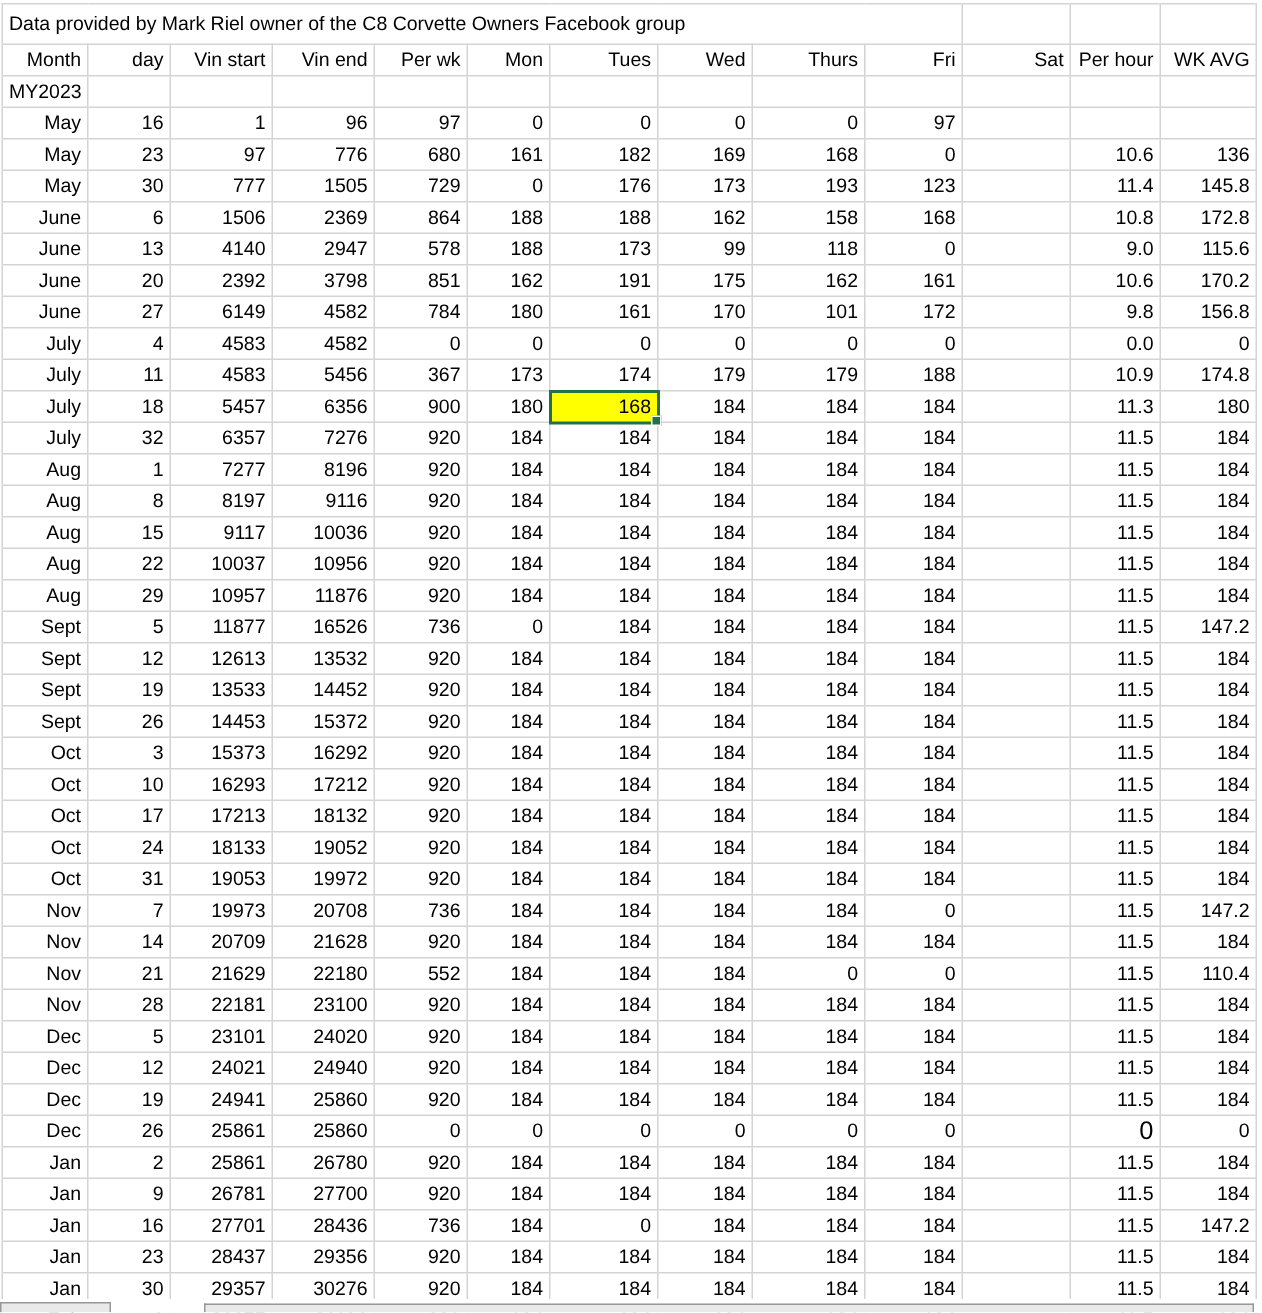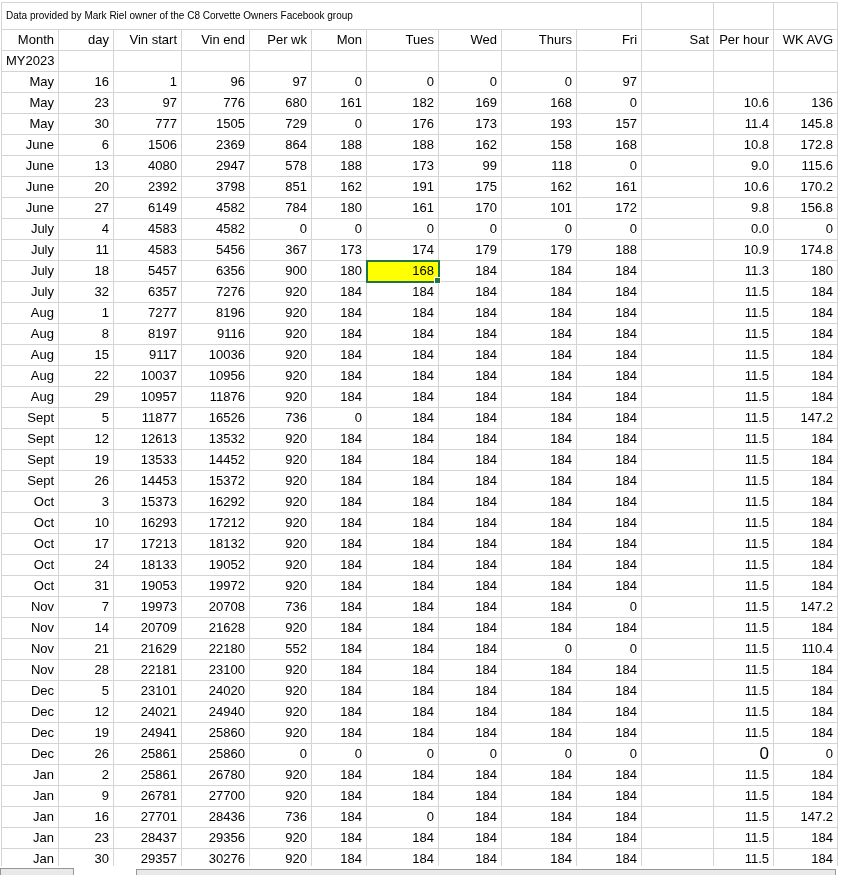--- a/index.html
+++ b/index.html
@@ -5,21 +5,21 @@
   html,body{margin:0;padding:0;background:#ffffff;}
   body{font-family:"Liberation Sans",sans-serif;}
   .sheet{position:relative;width:841px;height:875px;background:#ffffff;overflow:hidden;}
   table{border-collapse:collapse;table-layout:fixed;width:836px;margin:2px 0 0 1px;
         border-top:1px solid #d4d4d4;border-left:1px solid #d4d4d4;}
   td,th{border-right:1px solid #d4d4d4;border-bottom:1px solid #d4d4d4;
         padding:0 4px 0 2px;font-size:13px;color:#000;text-align:right;
         height:20px;line-height:20px;white-space:nowrap;overflow:hidden;
         font-weight:normal;box-sizing:border-box;}
   tr.title-row td{height:26px;line-height:26px;}
-  .title-cell{text-align:left;font-size:10px;overflow:visible;padding-left:4px;}
+  .title-cell{text-align:left;font-size:13px;overflow:visible;padding-left:4px;}
   .left{text-align:right;padding-left:4px;margin-left:24px;}
   th{font-weight:normal;}
   td.selected{background:#ffff00;position:relative;overflow:visible;
               outline:2px solid #217346;outline-offset:-1px;}
   td.selected::after{content:"";position:absolute;right:-3px;bottom:-3px;width:5px;height:5px;
               background:#217346;border:1px solid #ffffff;z-index:3;}
   td.big-num{font-size:17px;}
   .bottom-strip{position:absolute;left:0;bottom:0;width:841px;height:9px;background:#ffffff;}
   .tab-fragment{position:absolute;left:0;top:2px;width:74px;height:7px;background:#e9e9e9;
               border:1px solid #979797;border-bottom:none;box-sizing:border-box;}
@@ -116,21 +116,21 @@
         <tr>
           <td>May</td>
           <td>30</td>
           <td>777</td>
           <td>1505</td>
           <td>729</td>
           <td>0</td>
           <td>176</td>
           <td>173</td>
           <td>193</td>
-          <td>157</td>
+          <td>123</td>
           <td></td>
           <td>11.4</td>
           <td>145.8</td>
         </tr>
         <tr>
           <td>June</td>
           <td>6</td>
           <td>1506</td>
           <td>2369</td>
           <td>864</td>
@@ -139,21 +139,21 @@
           <td>162</td>
           <td>158</td>
           <td>168</td>
           <td></td>
           <td>10.8</td>
           <td>172.8</td>
         </tr>
         <tr>
           <td>June</td>
           <td>13</td>
-          <td>4080</td>
+          <td>4140</td>
           <td>2947</td>
           <td>578</td>
           <td>188</td>
           <td>173</td>
           <td>99</td>
           <td>118</td>
           <td>0</td>
           <td></td>
           <td>9.0</td>
           <td>115.6</td>

